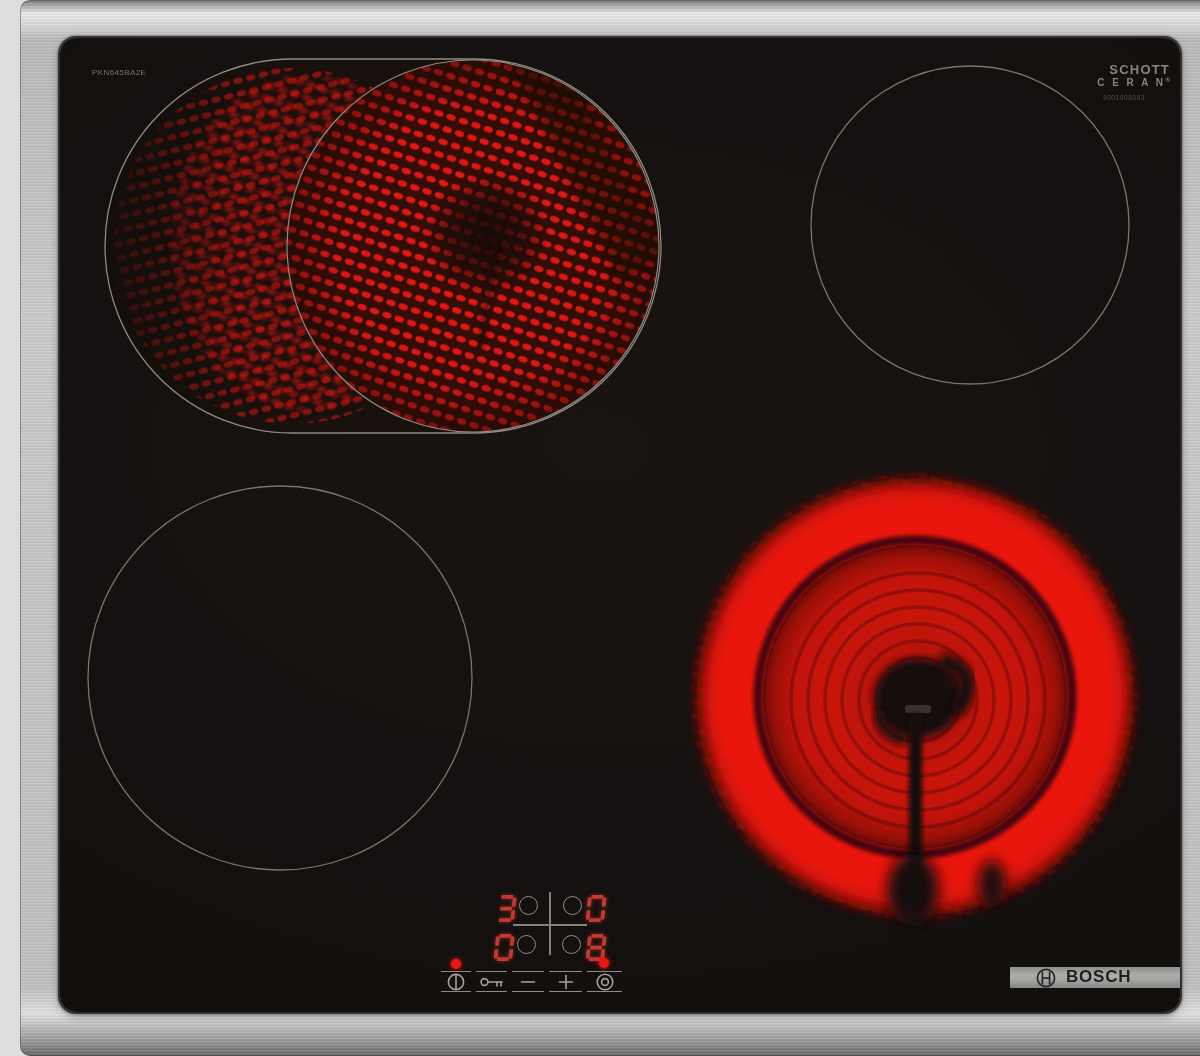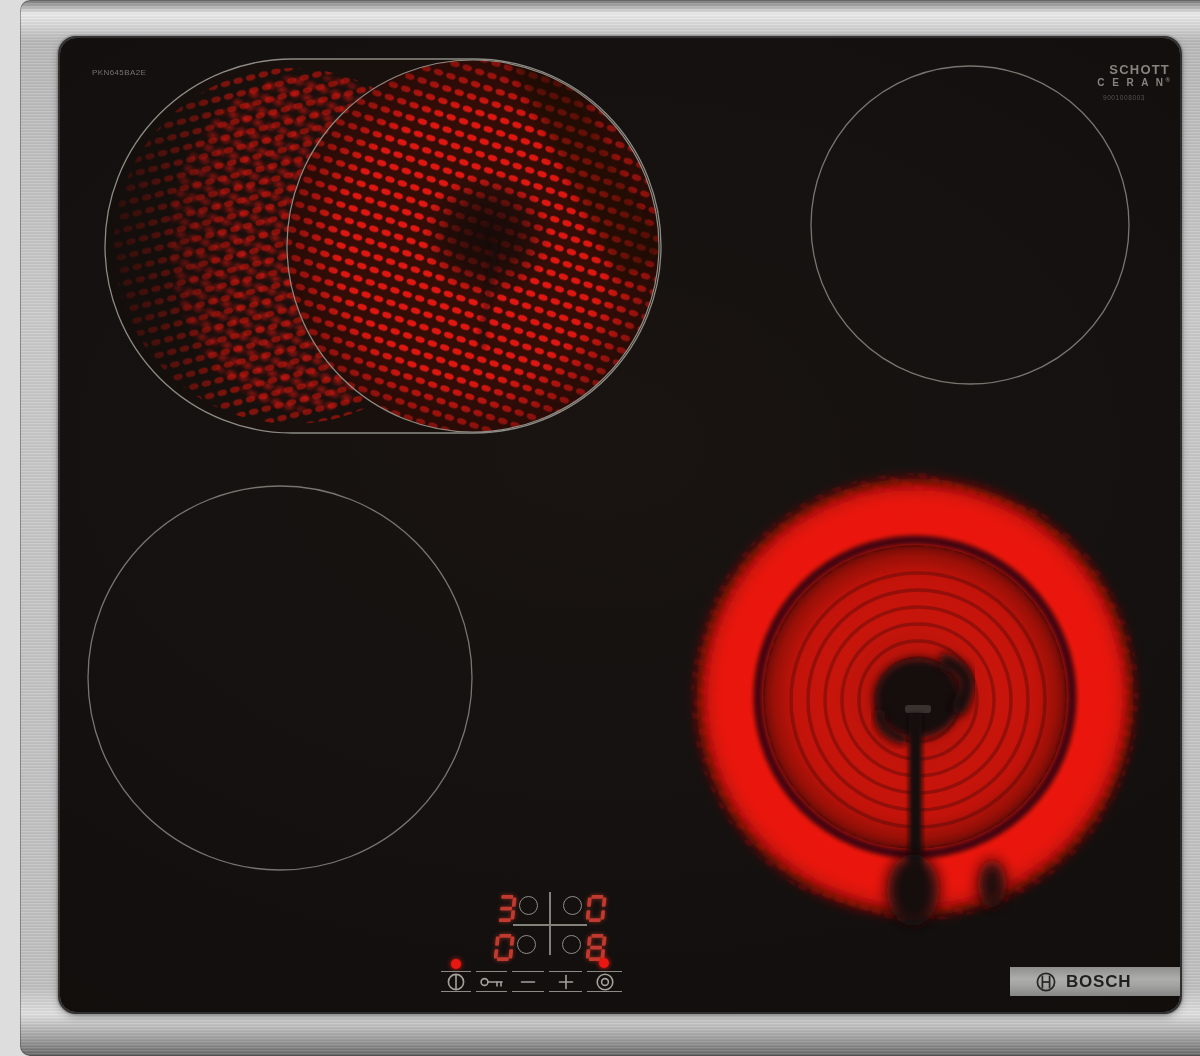--- a/index.html
+++ b/index.html
@@ -34,23 +34,23 @@
   .ind-dot{position:absolute;width:10px;height:10px;border-radius:50%;background:#e81712;
     box-shadow:0 0 4px 1px rgba(240,30,20,.65);}
 
   
   .controls{position:absolute;left:381px;top:933px;display:flex;gap:5px;}
   .ckey{height:19px;border-top:1.5px solid #8b8b84;border-bottom:1.5px solid #8b8b84;
     display:flex;align-items:center;justify-content:center;}
   .ckey svg{stroke:#a2a29b;stroke-width:1.6;fill:none;stroke-linecap:round;}
 
   
-  .bosch-band{position:absolute;left:950px;top:929px;width:170px;height:29px;
+  .bosch-band{position:absolute;left:950px;top:929px;width:170px;height:21px;
     background:linear-gradient(180deg,#8e8e8c,#adadab 40%,#a4a4a2 62%,#868684);
-    display:flex;align-items:center;gap:9px;padding-left:25px;box-sizing:border-box;}
+    display:flex;gap:9px;padding-left:25px;box-sizing:border-box;}
   .bosch-band svg{stroke:#262626;fill:none;}
   .bosch-text{font-size:17px;font-weight:800;letter-spacing:.8px;color:#1f1f1f;}
 </style>
 </head>
 <body>
 
 <div class="hob">
   <div class="glass">
 
     <svg class="zones-svg" viewBox="0 0 1120 974">

